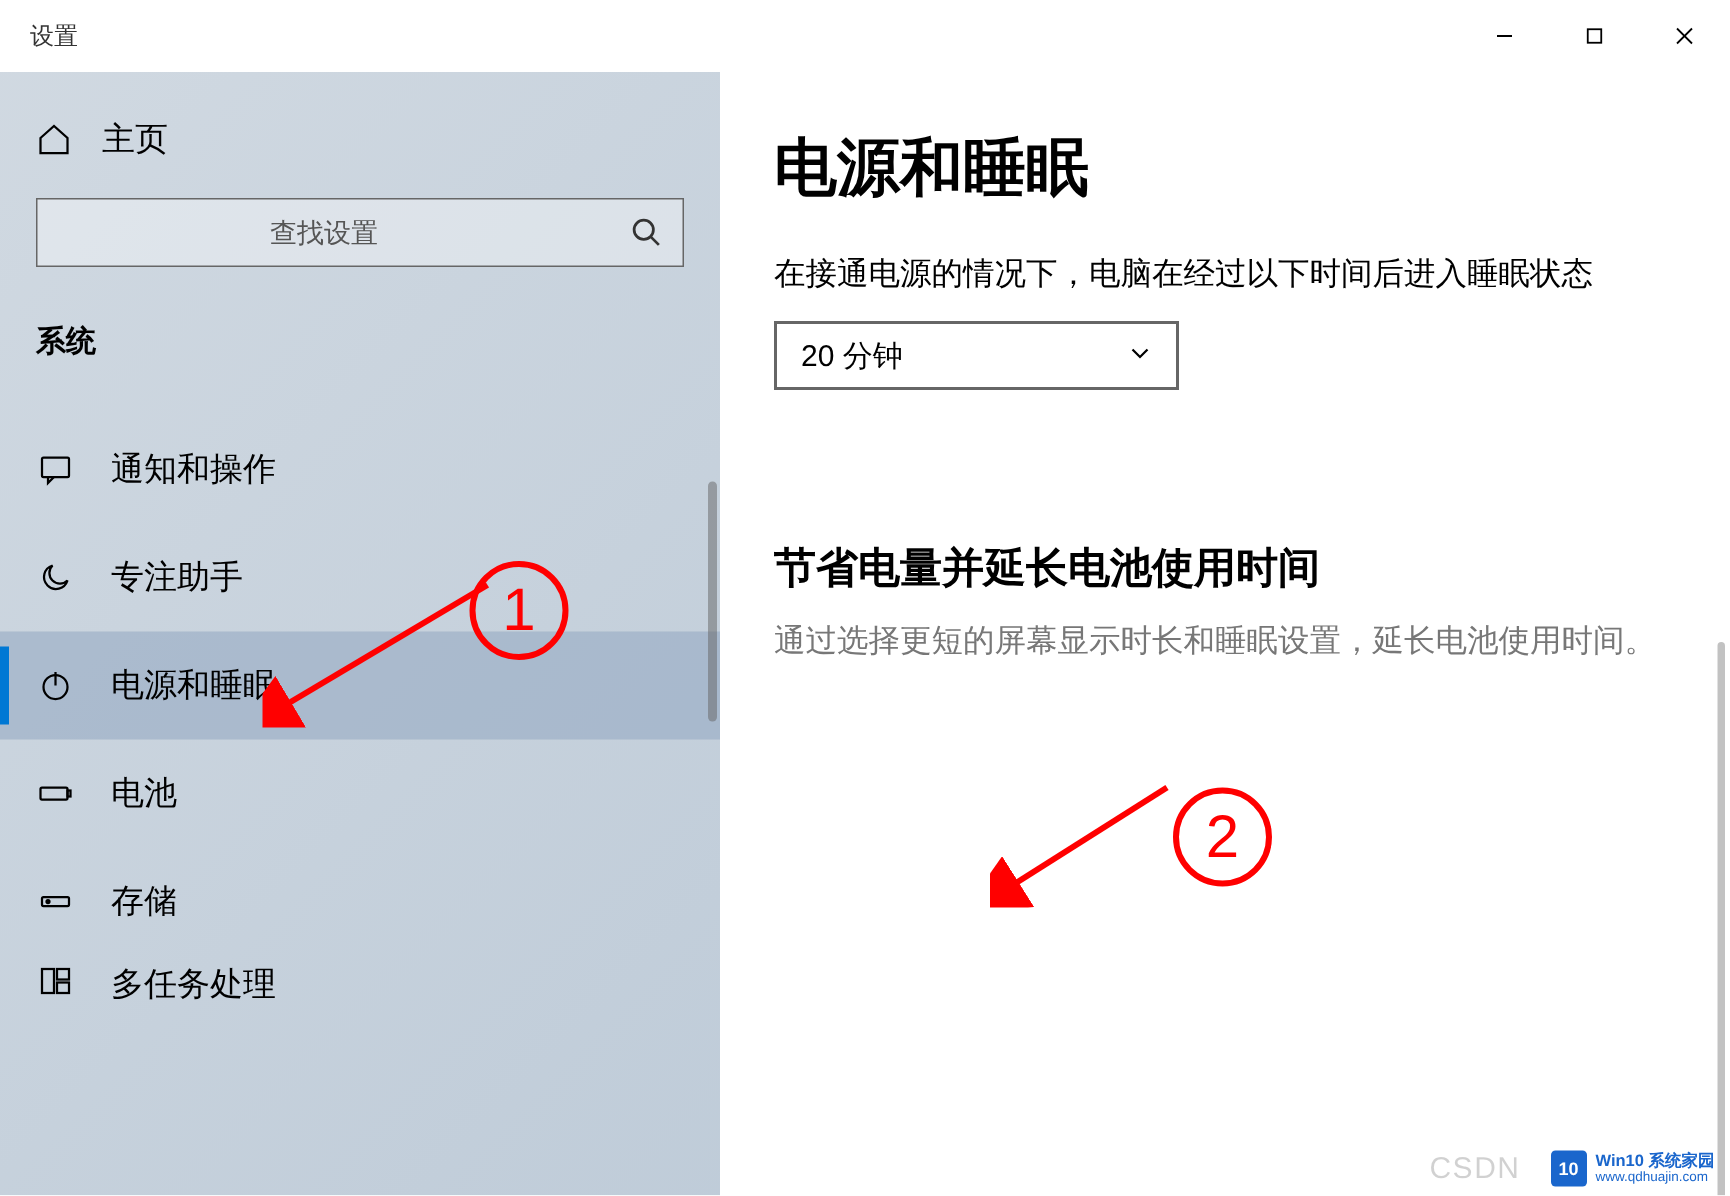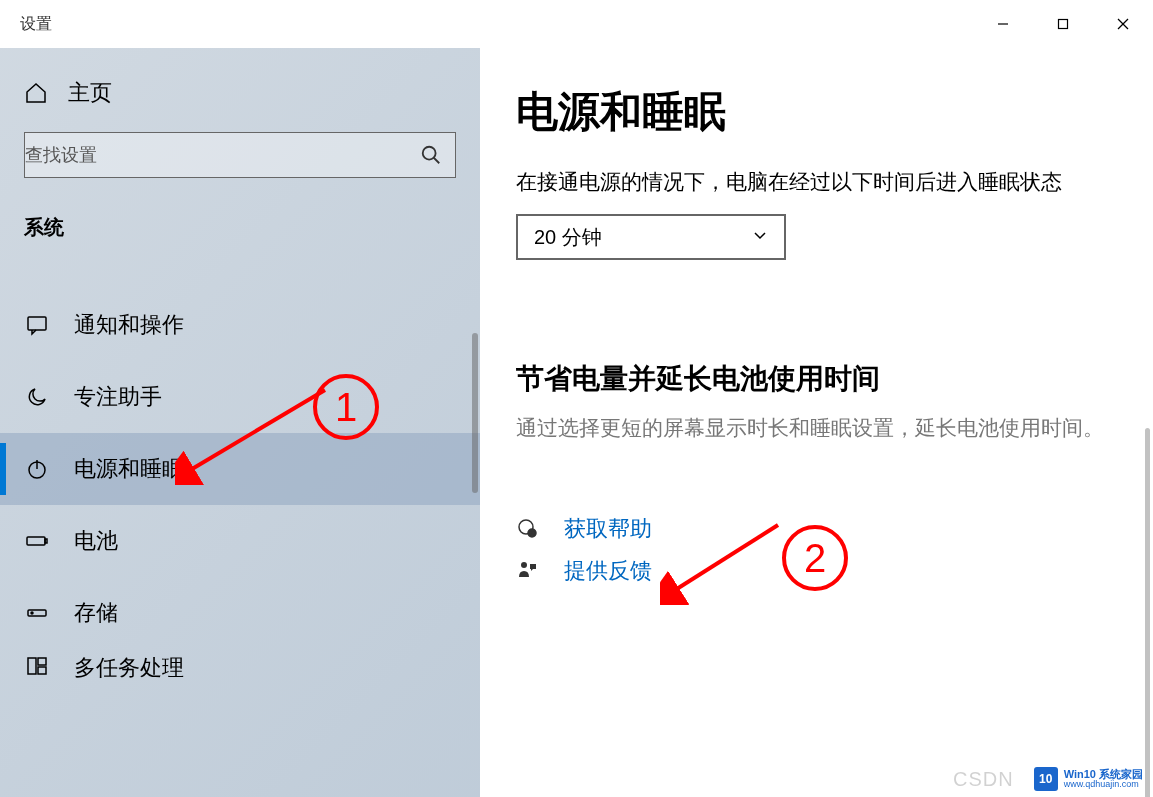--- a/index.html
+++ b/index.html
@@ -12,24 +12,24 @@
 .win-ctrl svg { width: 14px; height: 14px; }
 
 .content { flex: 1; display: flex; overflow: hidden; }
 
 .sidebar { width: 480px; background: linear-gradient(135deg, rgba(200,210,220,0.85), rgba(180,195,210,0.85)); padding: 0; display: flex; flex-direction: column; position: relative; }
 .sidebar-top { padding: 30px 24px 0 24px; }
 .home-row { display: flex; align-items: center; gap: 20px; margin-bottom: 24px; cursor: pointer; }
 .home-row .icon { width: 24px; height: 24px; }
 .home-row span.label { font-size: 22px; color: #000; }
 .search-wrap { position: relative; margin-bottom: 36px; }
-.search-box { width: 100%; height: 46px; background: rgba(255,255,255,0.35); border: 1px solid #666; padding: 0 48px 0 0; font-size: 18px; color: #333; outline: none; }
+.search-box { width: 100%; height: 46px; background: rgba(255,255,255,0.35); border: 1px solid #666; padding: 0 48px 0 0; font-size: 18px; color: #333; outline: none; text-align: center; }
 .search-box::placeholder { color: #555; }
 .search-icon { position: absolute; right: 14px; top: 12px; width: 22px; height: 22px; }
-.category-label { font-size: 20px; font-weight: 600; color: #000; margin-bottom: 12px; }
+.category-label { font-size: 20px; font-weight: 600; color: #000; }
 
 .sidebar-items { flex: 1; overflow-y: hidden; position: relative; }
 .sidebar-item { display: flex; align-items: center; gap: 24px; height: 72px; padding-left: 24px; cursor: pointer; position: relative; }
 .sidebar-item.partial-top { height: 36px; overflow: hidden; align-items: flex-end; padding-bottom: 4px; }
 .sidebar-item.partial-bottom { height: 40px; overflow: hidden; align-items: flex-start; padding-top: 4px; }
 .sidebar-item .icon { width: 26px; height: 26px; flex-shrink: 0; display: flex; align-items: center; justify-content: center; }
 .sidebar-item .icon svg { width: 24px; height: 24px; }
 .sidebar-item .label { font-size: 22px; color: #000; }
 .sidebar-item.active { background: rgba(150,170,195,0.6); }
 .sidebar-item.active::before { content: ""; position: absolute; left: 0; top: 10px; bottom: 10px; width: 6px; background: #0078d4; }
@@ -193,42 +193,20 @@
         <svg viewBox="0 0 16 16" fill="none" stroke="#000" stroke-width="1.5">
             <path d="M3 6 L8 11 L13 6"></path>
           </svg>
       </span>
     </div>
 
     <h2 class="section-title">节省电量并延长电池使用时间</h2>
     <div class="section-desc">通过选择更短的屏幕显示时长和睡眠设置，延长电池使用时间。</div>
 
 
-    <div class="help-links">
-      <div class="help-row">
-        <span class="icon">
-          <svg viewBox="0 0 24 24" fill="none" stroke="#333" stroke-width="1.5">
-              <circle cx="10" cy="10" r="7"></circle>
-              <circle cx="16" cy="16" r="4" fill="#333"></circle>
-              <text x="16" y="18.5" font-size="6" fill="#fff" text-anchor="middle">?</text>
-            </svg>
-        </span>
-        <span class="link">获取帮助</span>
-      </div>
-      <div class="help-row">
-        <span class="icon">
-          <svg viewBox="0 0 24 24" fill="#333">
-              <circle cx="8" cy="6" r="3"></circle>
-              <path d="M3 18 Q3 12 8 12 Q13 12 13 18 Z"></path>
-              <path d="M14 5 L20 5 L20 10 L17 10 L15 12 L15 10 L14 10 Z"></path>
-            </svg>
-        </span>
-        <span class="link">提供反馈</span>
-      </div>
-    </div>
 
     <div class="main-scrollbar"></div>
   </div>
 </div>
 
 <div class="annotation-layer">
   <div class="circle-num" style="left:313px; top:374px;">1</div>
   <svg class="arrow" style="left:175px; top:380px;" width="165" height="105">
     <defs>
         <marker id="ah1" markerWidth="12" markerHeight="10" refX="2" refY="5" orient="auto">

